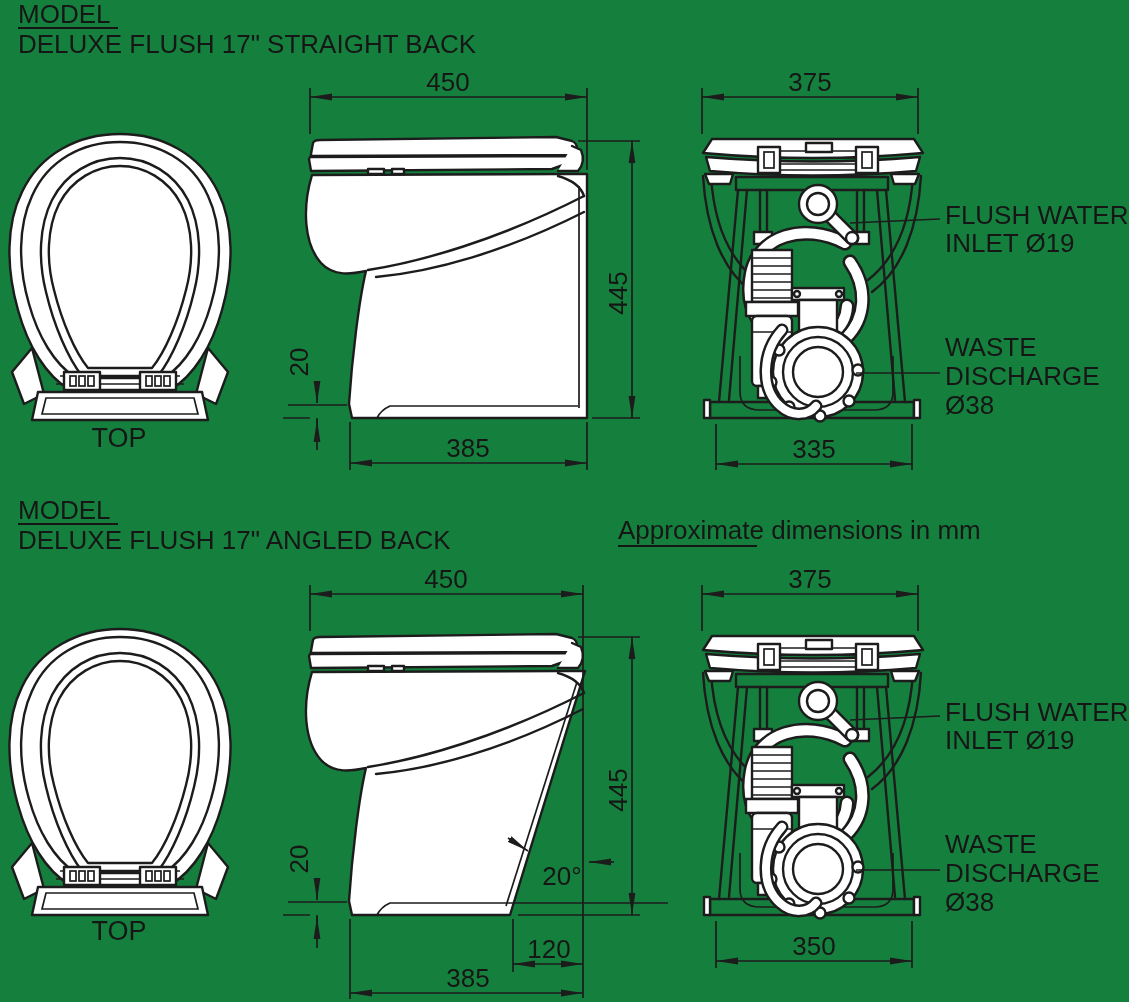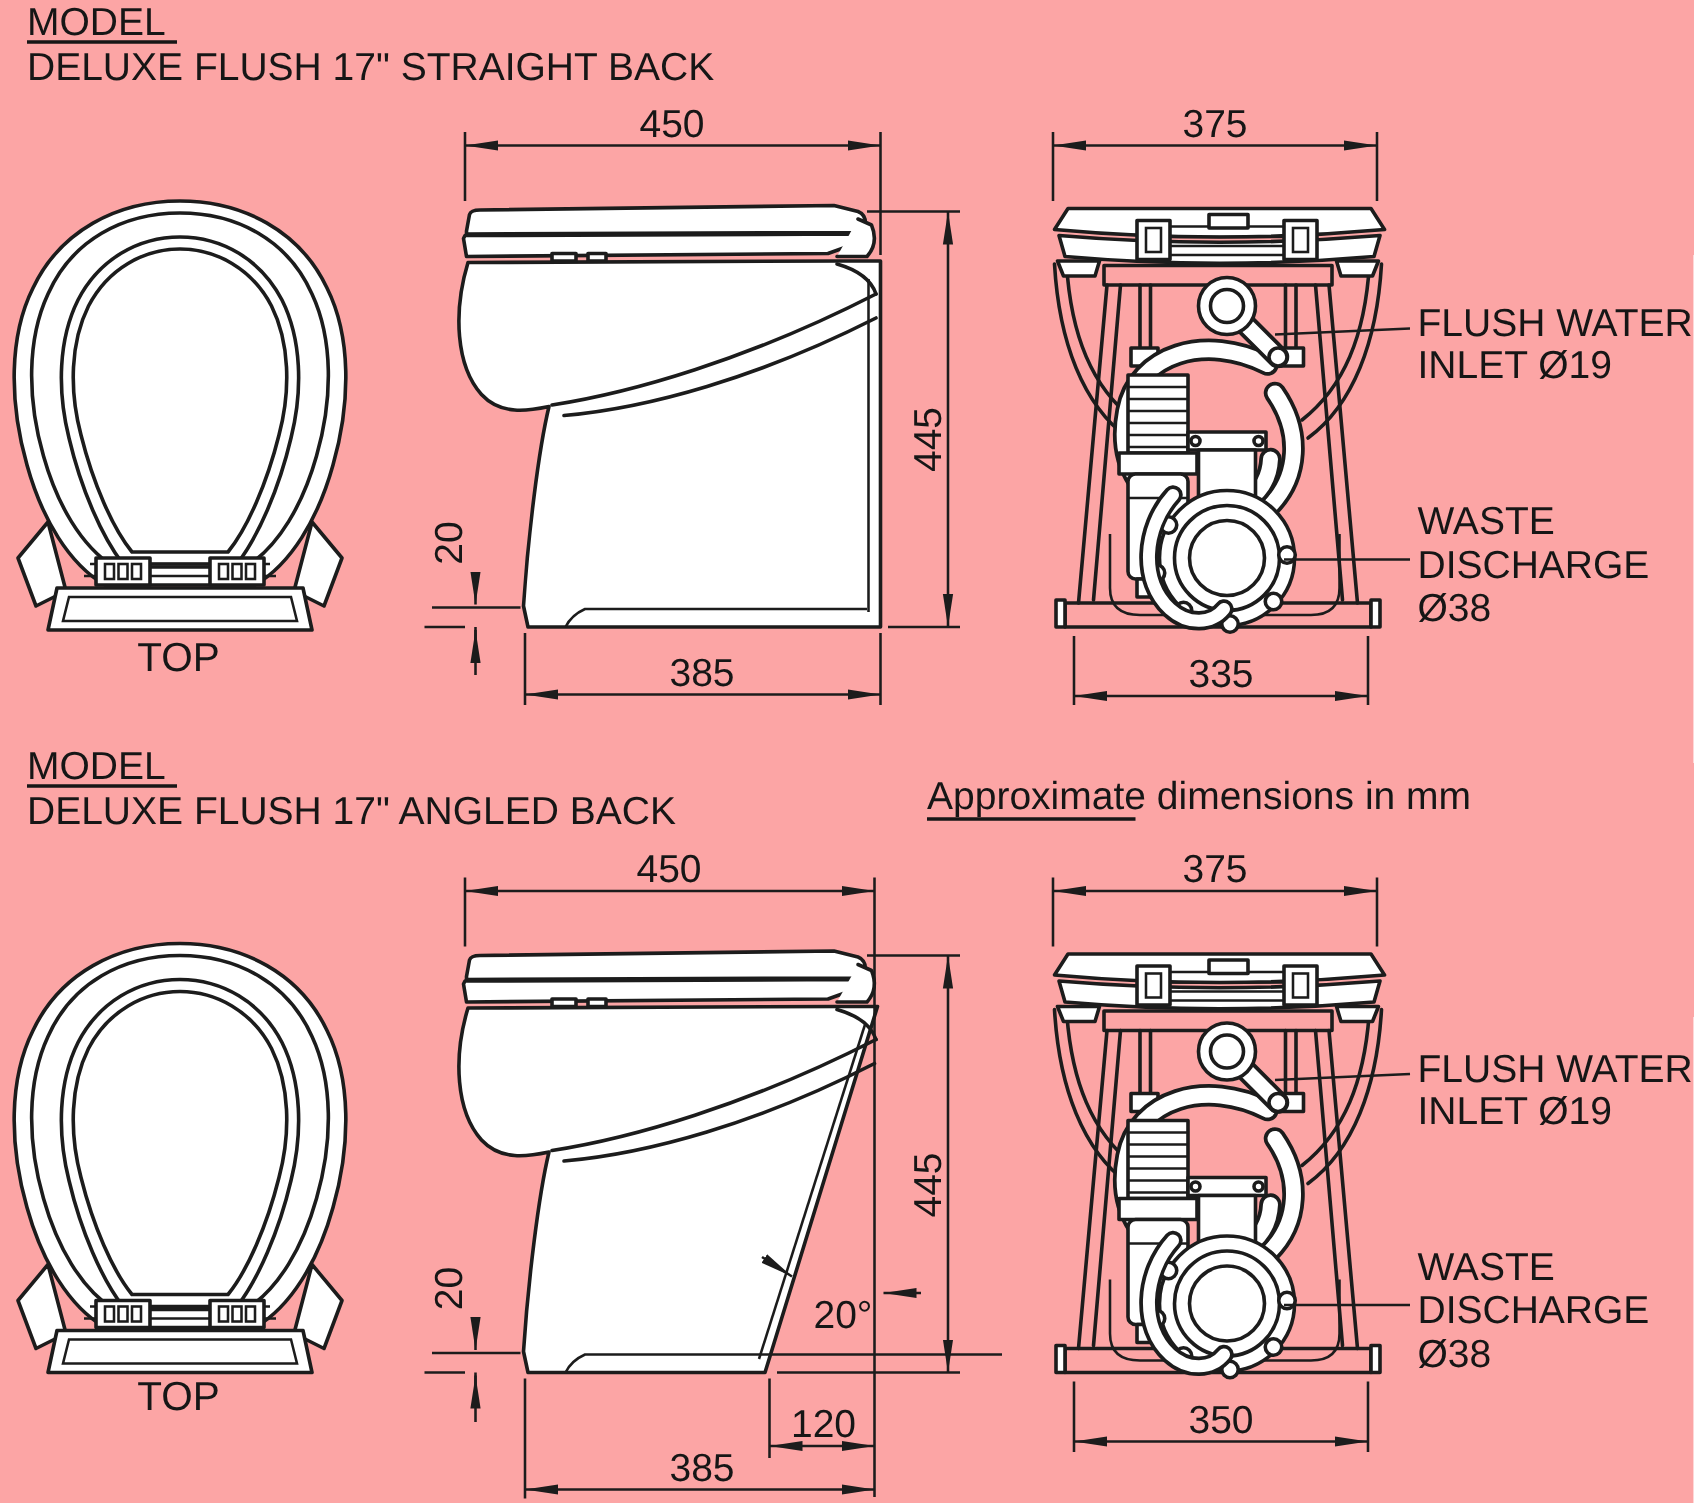--- a/index.html
+++ b/index.html
@@ -1,16 +1,16 @@
 <!DOCTYPE html>
 <html><head>
 <meta charset="utf-8">
 <style>
   html,body{margin:0;padding:0;background:#ffffff;}
-  .sheet{position:relative;width:1129px;height:1002px;background:#fca5a5;overflow:hidden;
+  .sheet{position:relative;width:1129px;height:1002px;background:#15803d;overflow:hidden;
          font-family:"Liberation Sans", sans-serif;}
   svg text{fill:#161616;font-family:"Liberation Sans", sans-serif;}
   .hdg{font-size:26px;}
   .dim{font-size:26px;text-anchor:middle;}
   .dimv{font-size:26px;text-anchor:middle;}
   .lbl{font-size:26px;text-anchor:start;}
   .cap{font-size:27px;text-anchor:middle;}
   .note{font-size:26px;}
   .ol {stroke:#1c1c1c;stroke-width:2.4;fill:none;stroke-linejoin:round;stroke-linecap:round;}
   .olf{stroke:#1c1c1c;stroke-width:2.4;fill:#ffffff;stroke-linejoin:round;stroke-linecap:round;}

